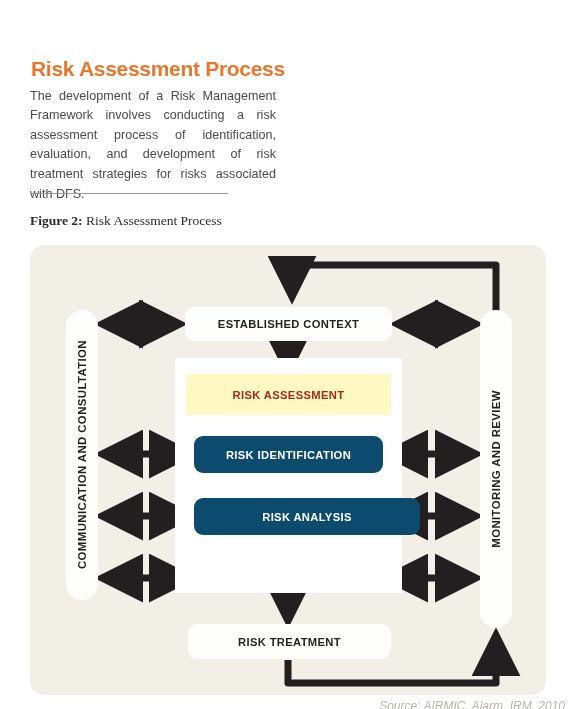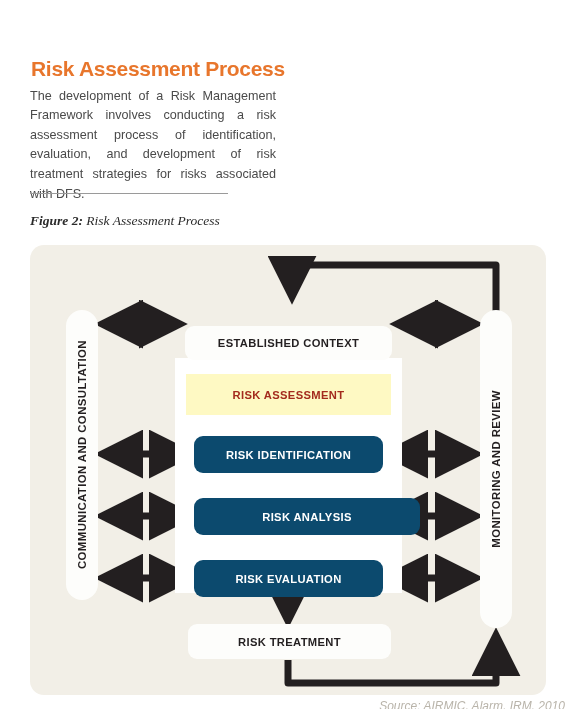--- a/index.html
+++ b/index.html
@@ -43,21 +43,20 @@
     top: 193px;
     width: 198px;
     height: 1px;
     background: #9a9a9a;
   }
   .figure-caption {
     position: absolute;
     left: 30px;
     top: 213px;
     font-family: "Liberation Serif", serif;
-    font-style: italic;
     font-size: 13.5px;
     color: #2b2b2b;
     white-space: nowrap;
   }
   .figure-caption .fig-label {
     font-weight: bold;
   }
 
   
   .diagram-panel {
@@ -110,21 +109,21 @@
     background: #0c4a6e;
     color: #ffffff;
     border-radius: 9px;
   }
   .node-tan {
     background: #fef9c3;
     color: #A32B1D;
     border-radius: 0;
   }
 
-  #node-established-context { left: 155px; top: 62px;  width: 207px; height: 34px; margin-top: 19px; }
+  #node-established-context { left: 155px; top: 62px;  width: 207px; height: 34px; }
   #node-risk-assessment     { left: 156px; top: 129px; width: 205px; height: 41px; }
   #node-risk-identification { left: 164px; top: 191px; width: 189px; height: 37px; }
   #node-risk-analysis       { left: 164px; top: 253px; width: 226px; height: 37px; }
   #node-risk-evaluation     { left: 164px; top: 315px; width: 189px; height: 37px; }
   #node-risk-treatment      { left: 158px; top: 379px; width: 203px; height: 35px; }
 
   
   .side-pill {
     position: absolute;
     background: #FDFDFB;
@@ -218,20 +217,19 @@
     </div>
 
     <div class="node node-white" id="node-established-context">ESTABLISHED CONTEXT</div>
 
     <div class="node node-tan" id="node-risk-assessment">RISK ASSESSMENT</div>
 
     <div class="node node-red" id="node-risk-identification">RISK IDENTIFICATION</div>
 
     <div class="node node-red" id="node-risk-analysis">RISK ANALYSIS</div>
 
-    <div class="node node-red" id="node-risk-evaluation">RISK EVALUATION</div>
 
     <div class="node node-white" id="node-risk-treatment">RISK TREATMENT</div>
 
   </div>
 </div>
 
 <div class="source-credit">Source: AIRMIC, Alarm, IRM, 2010</div>
 
 </body></html>

